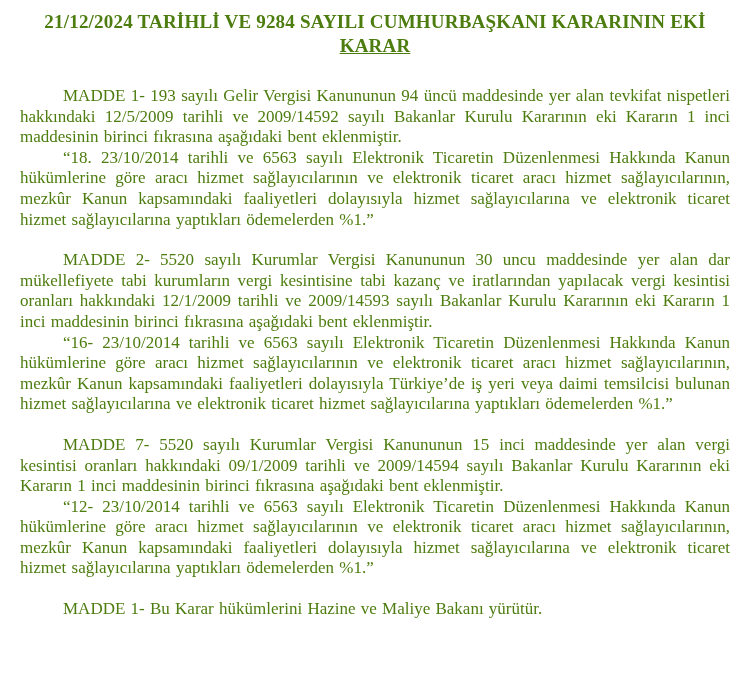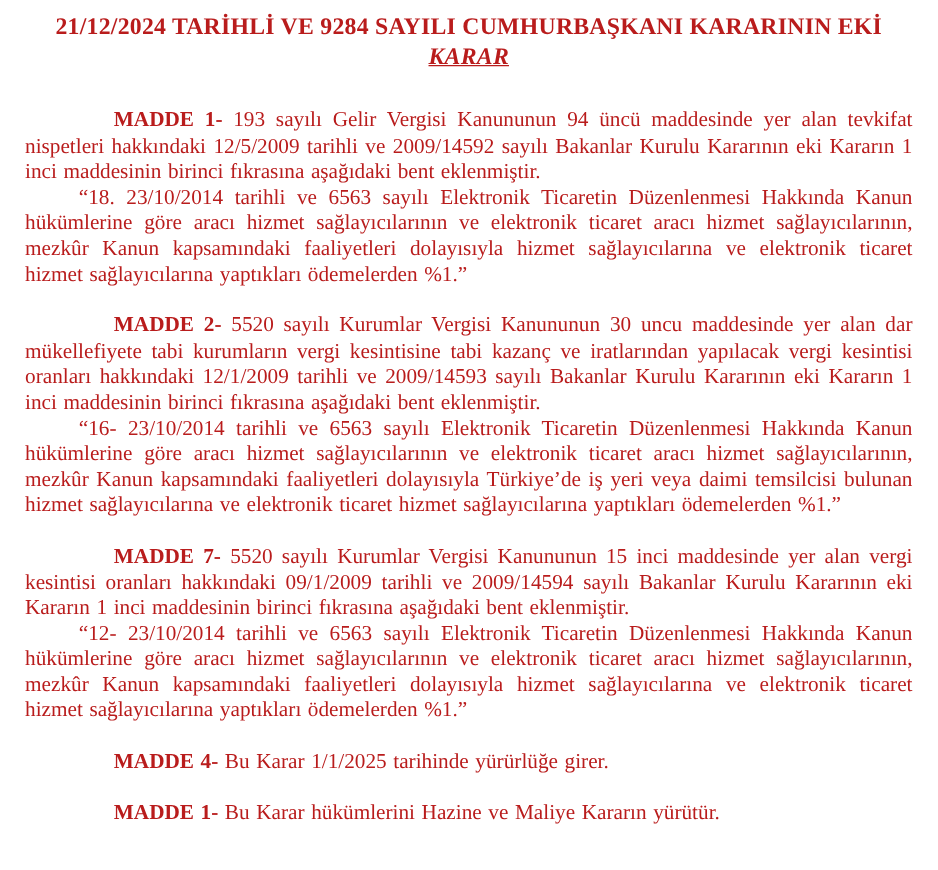--- a/index.html
+++ b/index.html
@@ -5,51 +5,49 @@
   html, body {
     margin: 0;
     padding: 0;
     background: #ffffff;
   }
   .page {
     width: 750px;
     height: 696px;
     box-sizing: border-box;
     background: #ffffff;
-    color: #b91c1c;
+    color: #4d7c0f;
     font-family: "Liberation Serif", "DejaVu Serif", serif;
     padding: 10px 20px 0 20px;
     overflow: hidden;
   }
   .doc-title {
     font-size: 19px;
     font-weight: bold;
     text-align: center;
     line-height: 24px;
     margin: 0 0 28px 0;
     letter-spacing: 0.2px;
   }
   .doc-title .underline {
     text-decoration: underline;
-    font-style: italic;
   }
   .article {
     margin: 0 0 20px 0;
   }
   .para {
     margin: 0;
     font-size: 17px;
     line-height: 20.6px;
     text-align: justify;
     text-indent: 43px;
     word-spacing: 1px;
   }
   .para strong {
-    font-weight: bold;
-    margin-left: 28px;
+    font-weight: normal;
   }
 </style>
 </head>
 <body>
 
 <div class="page">
 
   <h1 class="doc-title">
     <span>21/12/2024 TARİHLİ VE 9284 SAYILI CUMHURBAŞKANI KARARININ EKİ</span><br>
     <span class="underline">KARAR</span>
@@ -63,21 +61,18 @@
   <div class="article">
     <p class="para"><strong>MADDE 2-</strong><span> 5520 sayılı Kurumlar Vergisi Kanununun 30 uncu maddesinde yer alan dar mükellefiyete tabi kurumların vergi kesintisine tabi kazanç ve iratlarından yapılacak vergi kesintisi oranları hakkındaki 12/1/2009 tarihli ve 2009/14593 sayılı Bakanlar Kurulu Kararının eki Kararın 1 inci maddesinin birinci fıkrasına aşağıdaki bent eklenmiştir.</span></p>
     <p class="para">“16- 23/10/2014 tarihli ve 6563 sayılı Elektronik Ticaretin Düzenlenmesi Hakkında Kanun hükümlerine göre aracı hizmet sağlayıcılarının ve elektronik ticaret aracı hizmet sağlayıcılarının, mezkûr Kanun kapsamındaki faaliyetleri dolayısıyla Türkiye’de iş yeri veya daimi temsilcisi bulunan hizmet sağlayıcılarına ve elektronik ticaret hizmet sağlayıcılarına yaptıkları ödemelerden %1.”</p>
   </div>
 
   <div class="article">
     <p class="para"><strong>MADDE 7-</strong><span> 5520 sayılı Kurumlar Vergisi Kanununun 15 inci maddesinde yer alan vergi kesintisi oranları hakkındaki 09/1/2009 tarihli ve 2009/14594 sayılı Bakanlar Kurulu Kararının eki Kararın 1 inci maddesinin birinci fıkrasına aşağıdaki bent eklenmiştir.</span></p>
     <p class="para">“12- 23/10/2014 tarihli ve 6563 sayılı Elektronik Ticaretin Düzenlenmesi Hakkında Kanun hükümlerine göre aracı hizmet sağlayıcılarının ve elektronik ticaret aracı hizmet sağlayıcılarının, mezkûr Kanun kapsamındaki faaliyetleri dolayısıyla hizmet sağlayıcılarına ve elektronik ticaret hizmet sağlayıcılarına yaptıkları ödemelerden %1.”</p>
   </div>
 
-  <div class="article">
-    <p class="para"><strong>MADDE 4-</strong><span> Bu Karar 1/1/2025 tarihinde yürürlüğe girer.</span></p>
-  </div>
 
   <div class="article">
-    <p class="para"><strong>MADDE 1-</strong><span> Bu Karar hükümlerini Hazine ve Maliye Kararın yürütür.</span></p>
+    <p class="para"><strong>MADDE 1-</strong><span> Bu Karar hükümlerini Hazine ve Maliye Bakanı yürütür.</span></p>
   </div>
 
 </div>
 
 </body></html>

